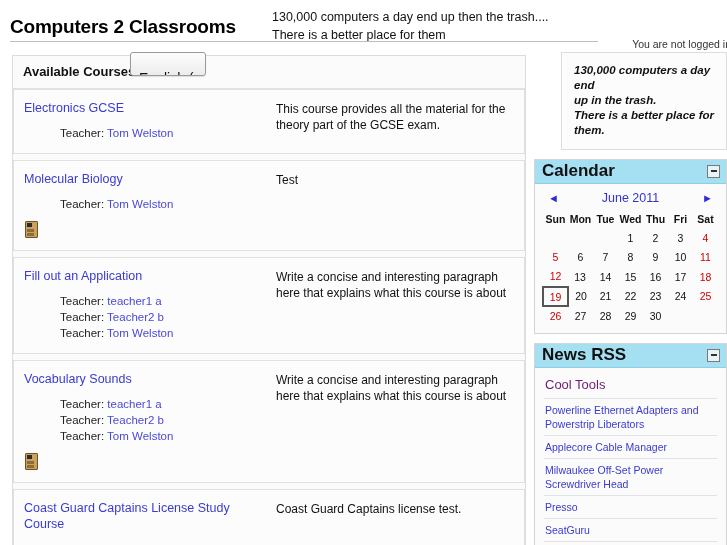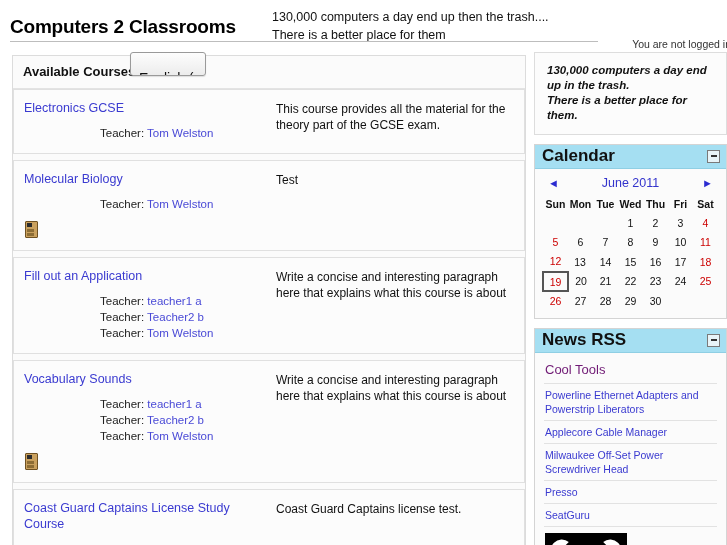--- a/index.html
+++ b/index.html
@@ -128,21 +128,21 @@
   }
   .teachers {
     margin: 9px 0 0 36px;
   }
   .teacher-row {
     font-size: 11.5px;
     line-height: 16px;
     color: #222;
     white-space: nowrap;
   }
-  .teacher-label { color: #222; margin-left: 40px; }
+  .teacher-label { color: #222; }
   .teacher-name {
     color: #4a4ad6;
     text-decoration: none;
     cursor: pointer;
   }
 
   
   .course-icon {
     width: 11px;
     height: 15px;
@@ -211,20 +211,21 @@
     padding: 8px 9px 9px 9px;
   }
 
   
   .promo-block {
     border: 1px solid #dddddd;
     background: #fcfcfc;
     padding: 10px 12px 11px 12px;
     margin-bottom: 9px;
     box-sizing: border-box;
+    margin-left: 27px;
   }
   .promo-text {
     font-size: 11.5px;
     font-style: italic;
     font-weight: bold;
     line-height: 15px;
     color: #111;
   }
 
   

